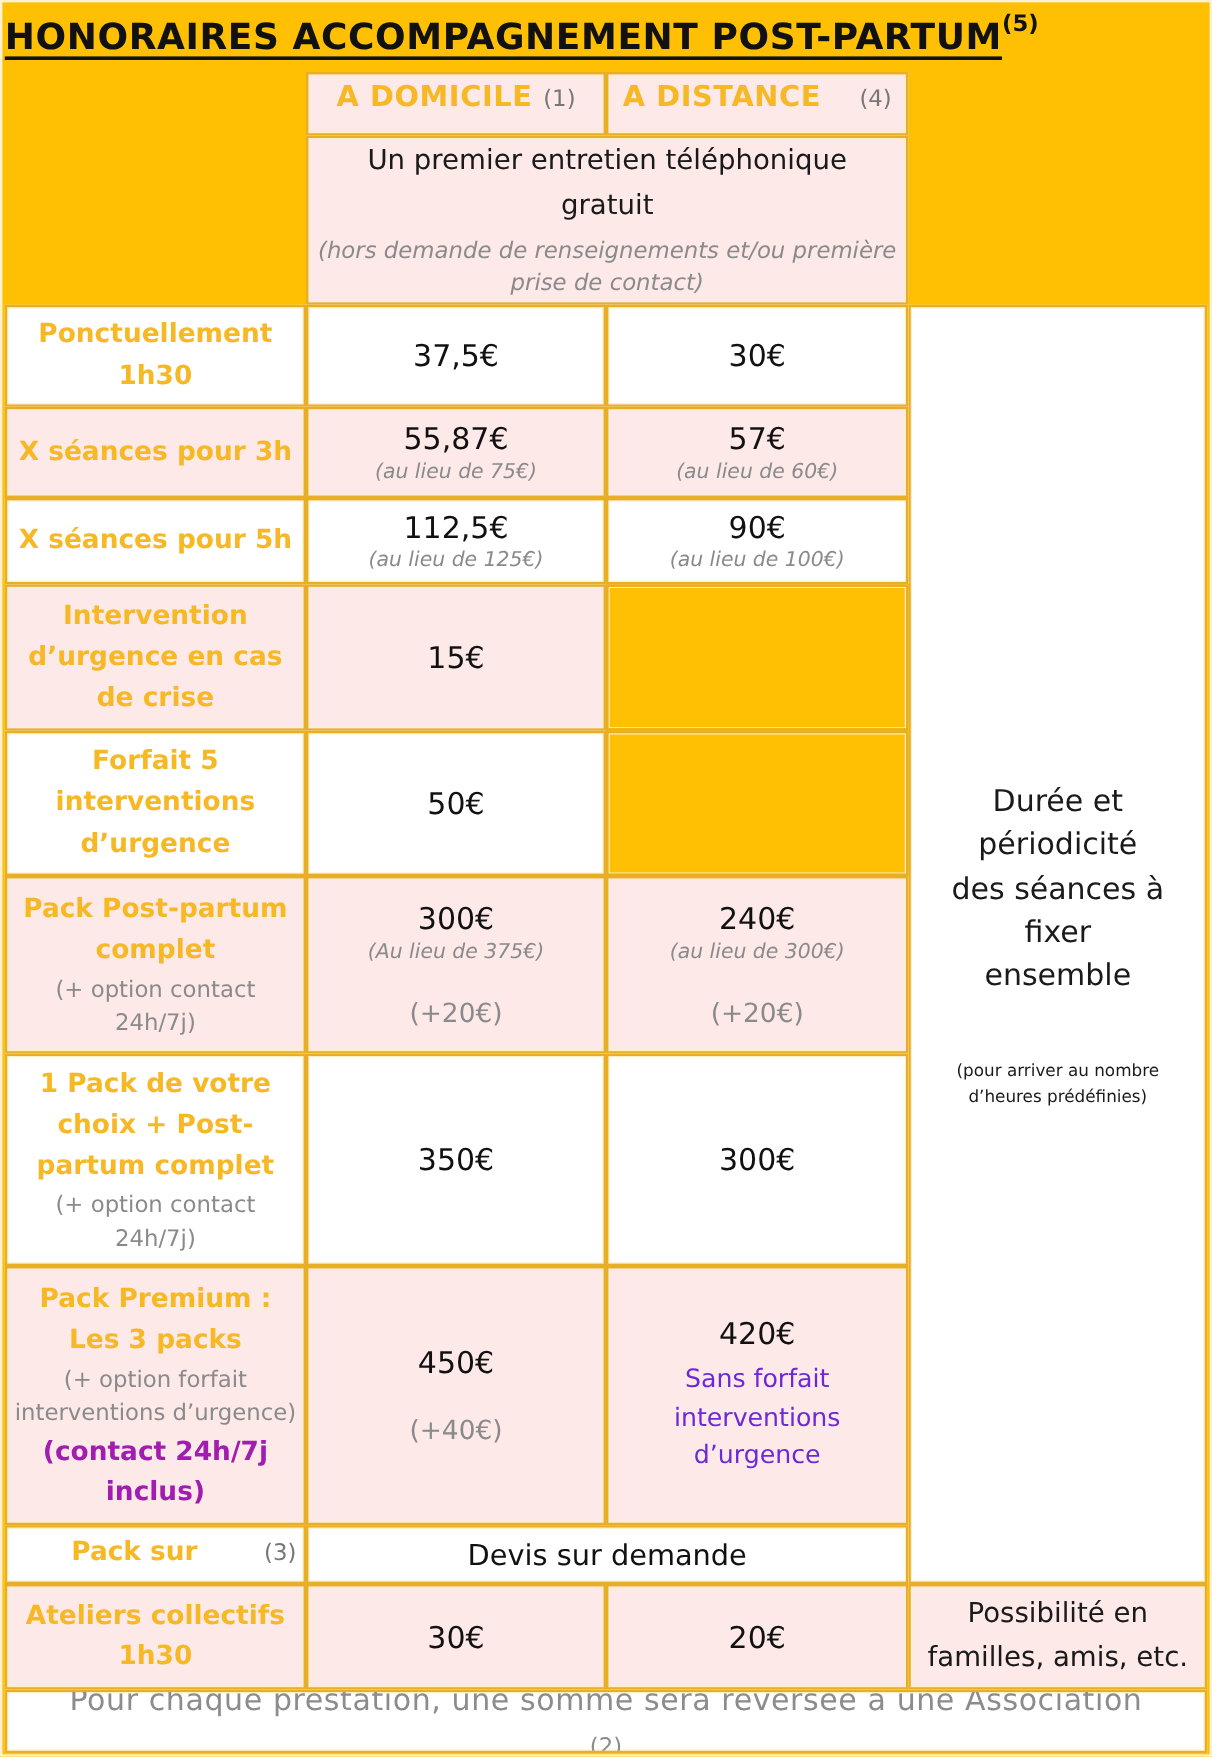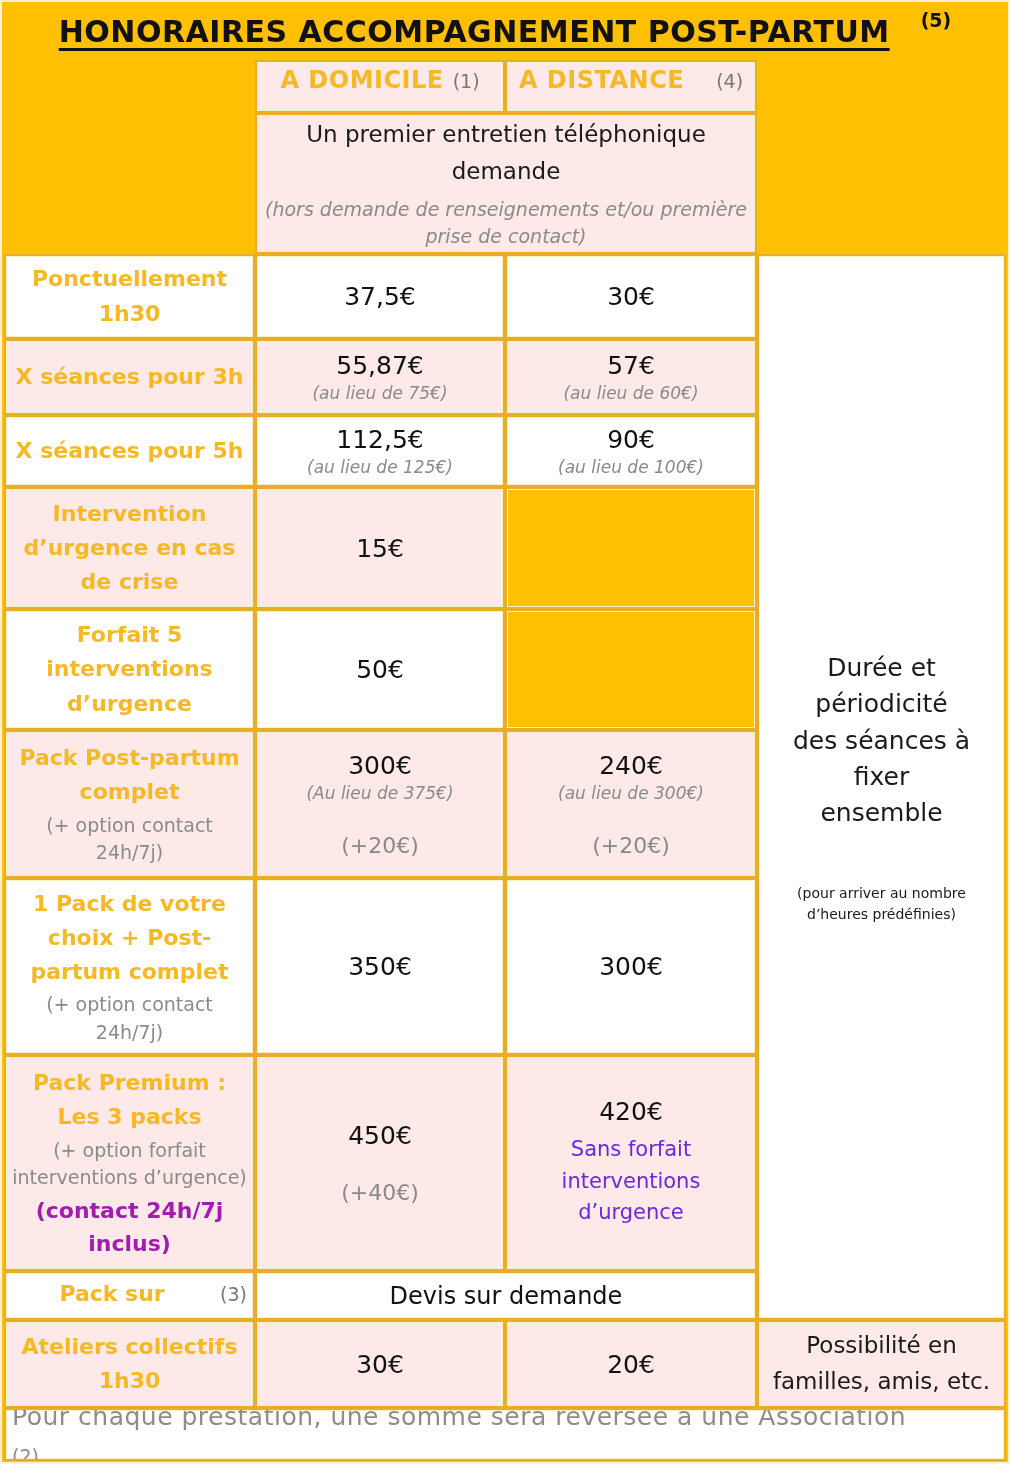--- a/index.html
+++ b/index.html
@@ -30,23 +30,21 @@
     padding: 4px 6px;
     overflow: hidden;
   }
   .pink { background: #FCE9E8; }
   .blank { background: #FFC003; }
 
   .title-bar {
     grid-area: 1 / 1 / 2 / 5;
     display: flex;
     align-items: center;
-    justify-content: center;
     text-align: center;
-    gap: 31px;
   }
   .title-main {
     font-size: 30px;
     font-weight: bold;
     color: #111111;
     letter-spacing: 0.5px;
     text-decoration: underline;
     text-decoration-thickness: 3px;
     text-underline-offset: 6px;
   }
@@ -75,21 +73,21 @@
   .option { font-size: 22px; color: #8A8A8A; margin-top: 30px; }
   .price-note { font-size: 21px; color: #6d28d9; line-height: 1.5; white-space: pre-line; margin-top: 8px; }
 
   .side-note-cell { gap: 52px; }
   .side-main { font-size: 25px; color: #1A1A1A; line-height: 1.45; white-space: pre-line; }
   .side-detail { font-size: 14px; color: #1A1A1A; line-height: 1.45; white-space: pre-line; }
 
   .merged-cell { font-size: 24px; color: #111111; }
   .possib { font-size: 23px; color: #1A1A1A; line-height: 1.55; white-space: pre-line; }
 
-  .footer-cell { align-items: flex-start; gap: 14px; }
+  .footer-cell { align-items: center; gap: 14px; }
   .footer-text { font-size: 25px; color: #8C8C8C; letter-spacing: 0.5px; }
   .footer-ref { font-size: 19px; color: #8C8C8C; }
 </style>
 </head>
 <body>
 
 <div class="page">
 
   <div class="title-bar">
     <span class="title-main">HONORAIRES ACCOMPAGNEMENT POST-PARTUM</span>
@@ -100,21 +98,21 @@
     <span class="colhead-label">A DOMICILE</span>
     <span class="ref">(1)</span>
   </div>
   <div class="cell pink colhead" style="grid-area: 2 / 3; gap: 32px;">
     <span class="colhead-label">A DISTANCE</span>
     <span class="ref">(4)</span>
   </div>
 
   <div class="cell pink" style="grid-area: 3 / 2 / 4 / 4;">
     <span class="sub-main">Un premier entretien téléphonique
-demande</span>
+gratuit</span>
     <span class="sub-detail">(hors demande de renseignements et/ou première
 prise de contact)</span>
   </div>
 
   <div class="cell side-note-cell" style="grid-area: 4 / 4 / 13 / 5;">
     <span class="side-main">Durée et périodicité
 des séances à fixer
 ensemble</span>
     <span class="side-detail">(pour arriver au nombre
 d’heures prédéfinies)</span>

